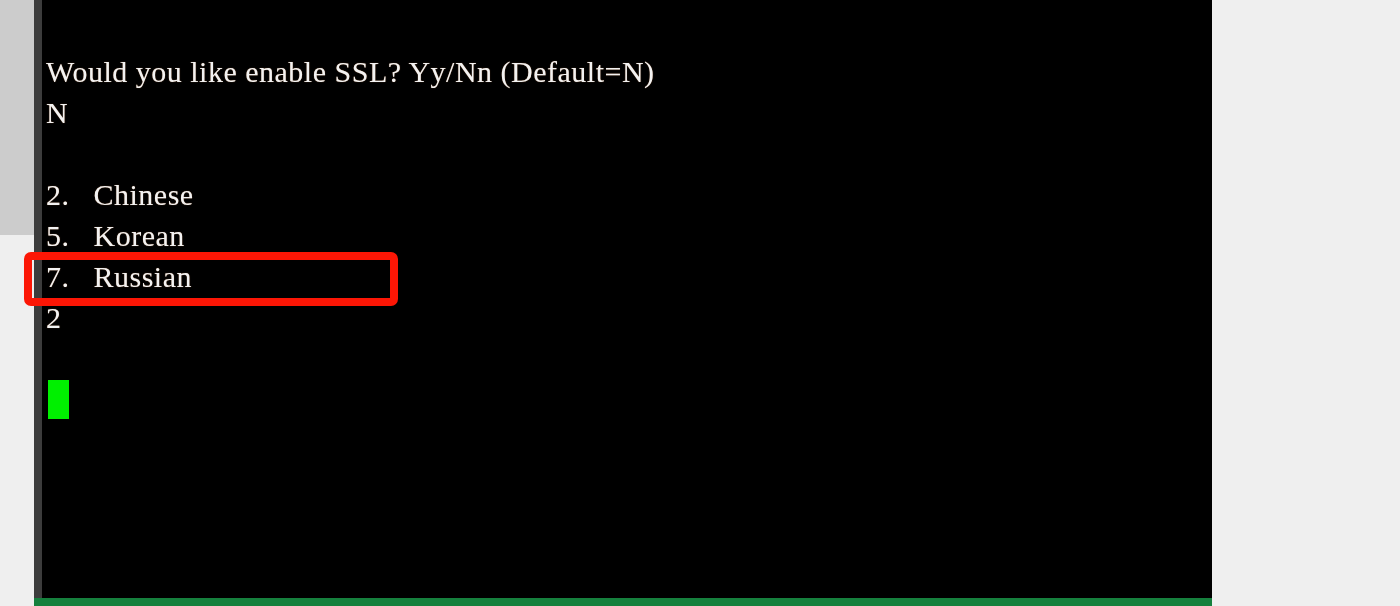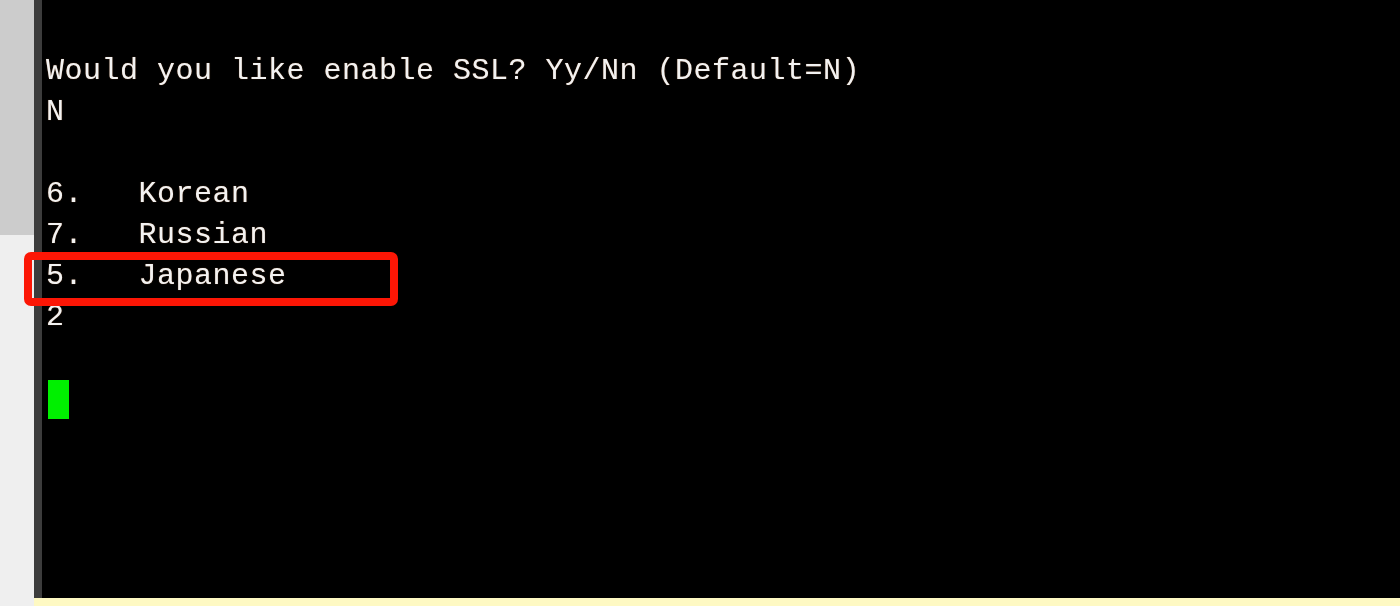--- a/index.html
+++ b/index.html
@@ -2,25 +2,25 @@
 <html><head>
 <meta charset="utf-8">
 <style>
   html, body {
     margin: 0;
     padding: 0;
     background: #efefef;
   }
   #screen {
     position: relative;
-    width: 1400px;
+    width: 1212px;
     height: 606px;
     overflow: hidden;
-    background: #fef9c3;
-    font-family: Liberation Mono, monospace;
+    background: #15803d;
+    font-family: Liberation Serif, serif;
   }
 
   
   .scroll-gutter {
     position: absolute;
     left: 0;
     top: 0;
     width: 34px;
     height: 606px;
     background: #efefef;
@@ -112,26 +112,26 @@
     <div class="term-inner">
 
       <div class="term-line">Would you like enable SSL? Yy/Nn (Default=N)</div>
 
       <div class="term-line">N</div>
 
       <div class="term-line blank">&nbsp;</div>
 
 
 
+      <div class="term-line">2.   Chinese</div>
 
-      <div class="term-line">6.   Korean</div>
+      <div class="term-line">5.   Korean</div>
 
       <div class="term-line">7.   Russian</div>
 
-      <div class="term-line">5.   Japanese</div>
 
       <div class="term-line">2</div>
 
       <div class="term-line blank">&nbsp;</div>
 
 
       <div class="cursor-row">
         <div class="cursor-block"></div>
       </div>
 

